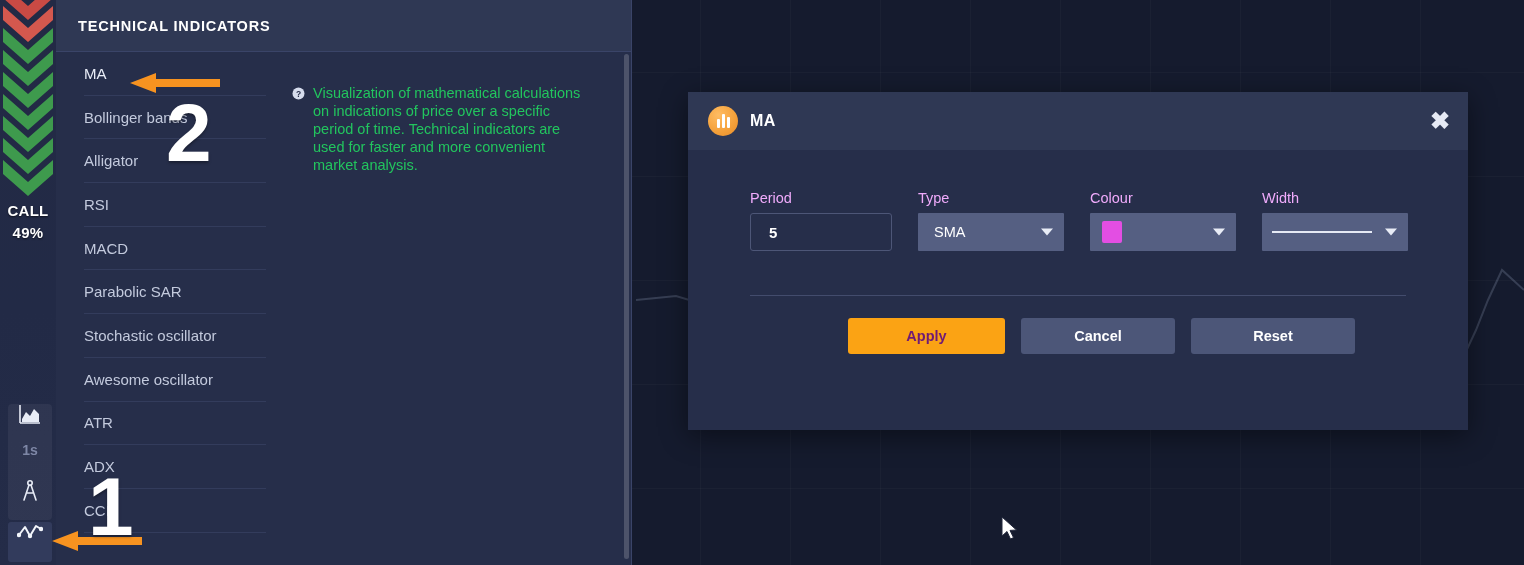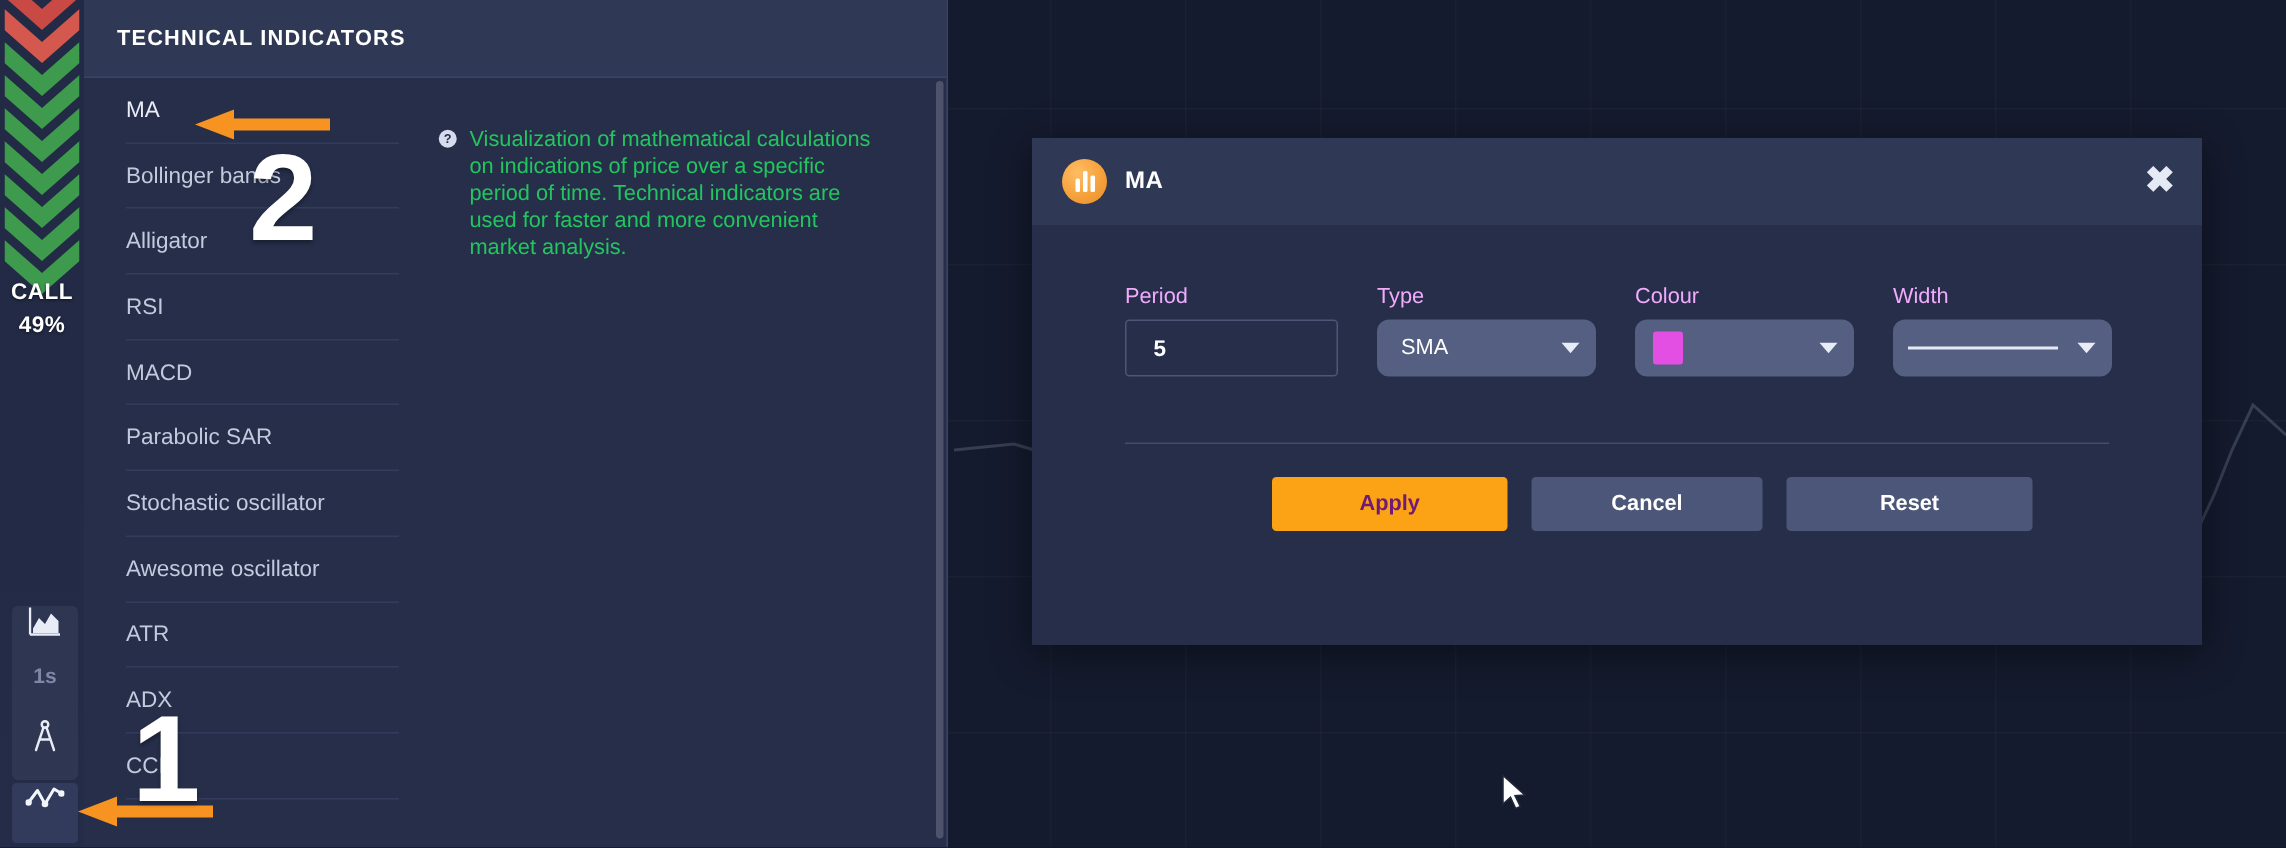--- a/index.html
+++ b/index.html
@@ -28,21 +28,21 @@
     position: absolute; left: 0; top: 0; width: 56px; height: 565px;
     background: linear-gradient(180deg,#232a45 0%, #222a46 55%, #242c48 100%);
     overflow: hidden;
   }
   .chevron-stack { position: absolute; left: 0; top: -6px; width: 56px; height: 215px; }
   .chev {
     position: absolute; left: 3px; width: 50px; height: 44px;
   }
   .chev svg { display: block; }
   .call-label {
-    position: absolute; left: 0; top: 184px; width: 56px;
+    position: absolute; left: 0; top: 200px; width: 56px;
     text-align: center; color: #ffffff;
     font-size: 15px; font-weight: bold; letter-spacing: .3px;
     text-shadow: 0 1px 2px rgba(0,0,0,.6);
     line-height: 22px;
   }
 
   .tool-rail {
     position: absolute; left: 8px; top: 404px; width: 44px; height: 116px;
     background: rgba(255,255,255,0.055);
     border-radius: 4px;
@@ -128,21 +128,21 @@
   .fields { display: flex; gap: 26px; }
   .field-label { color: #f0abfc; font-size: 14.5px; margin-bottom: 7px; }
 
   .period-input {
     width: 142px; height: 38px; background: #262e4a;
     border: 1px solid #4d5677; border-radius: 3px;
     color: #ffffff; font-size: 15px; font-weight: bold;
     padding: 0 0 0 18px; font-family: "Liberation Sans", sans-serif;
   }
   .select-box {
-    height: 38px; background: #555f82; border-radius: 8px;
+    height: 38px; background: #555f82; border-radius: 1px;
     display: flex; align-items: center; position: relative;
     padding: 0 30px 0 16px; color: #fff; font-size: 14.5px; cursor: pointer;
   }
   .select-box .caret {
     position: absolute; right: 11px; top: 50%; transform: translateY(-50%);
     width: 0; height: 0; border-left: 6px solid transparent;
     border-right: 6px solid transparent; border-top: 7px solid #e8ecf6;
   }
   .sel-type { width: 146px; }
   .sel-colour { width: 146px; padding-left: 12px; }

